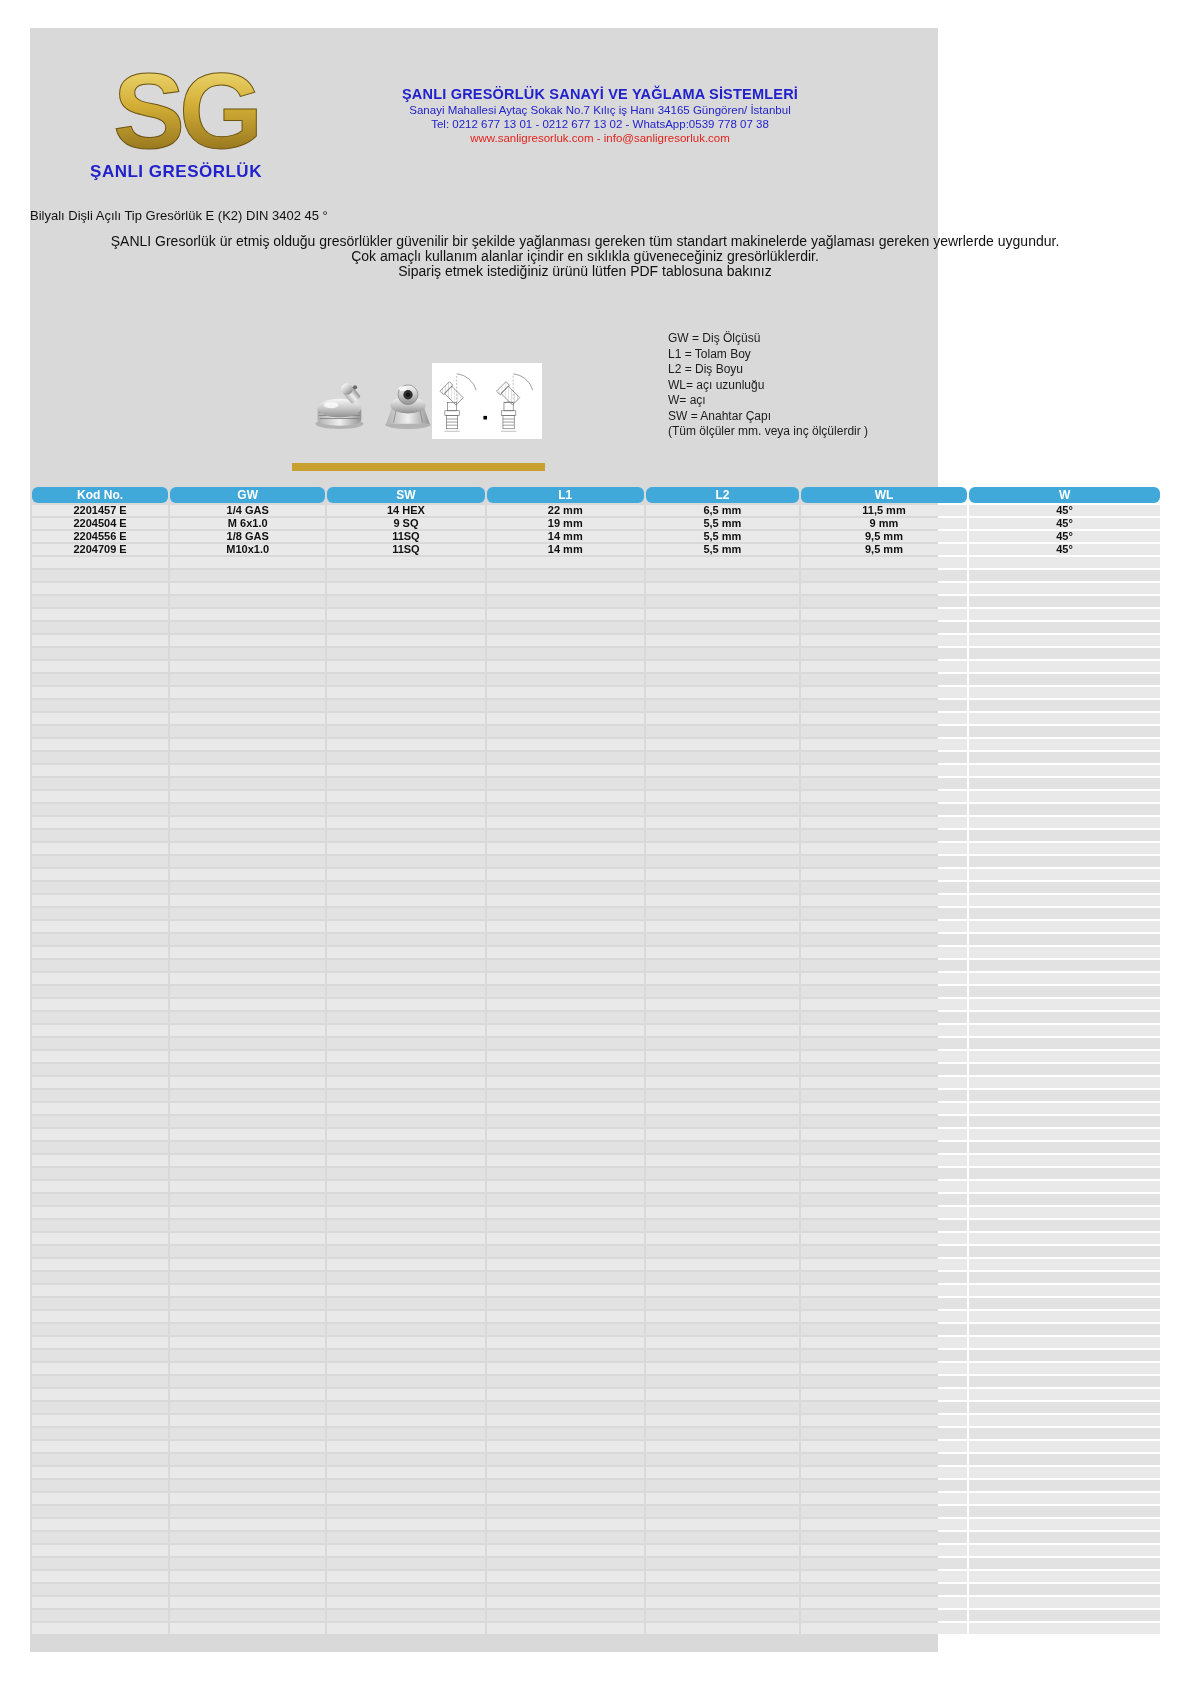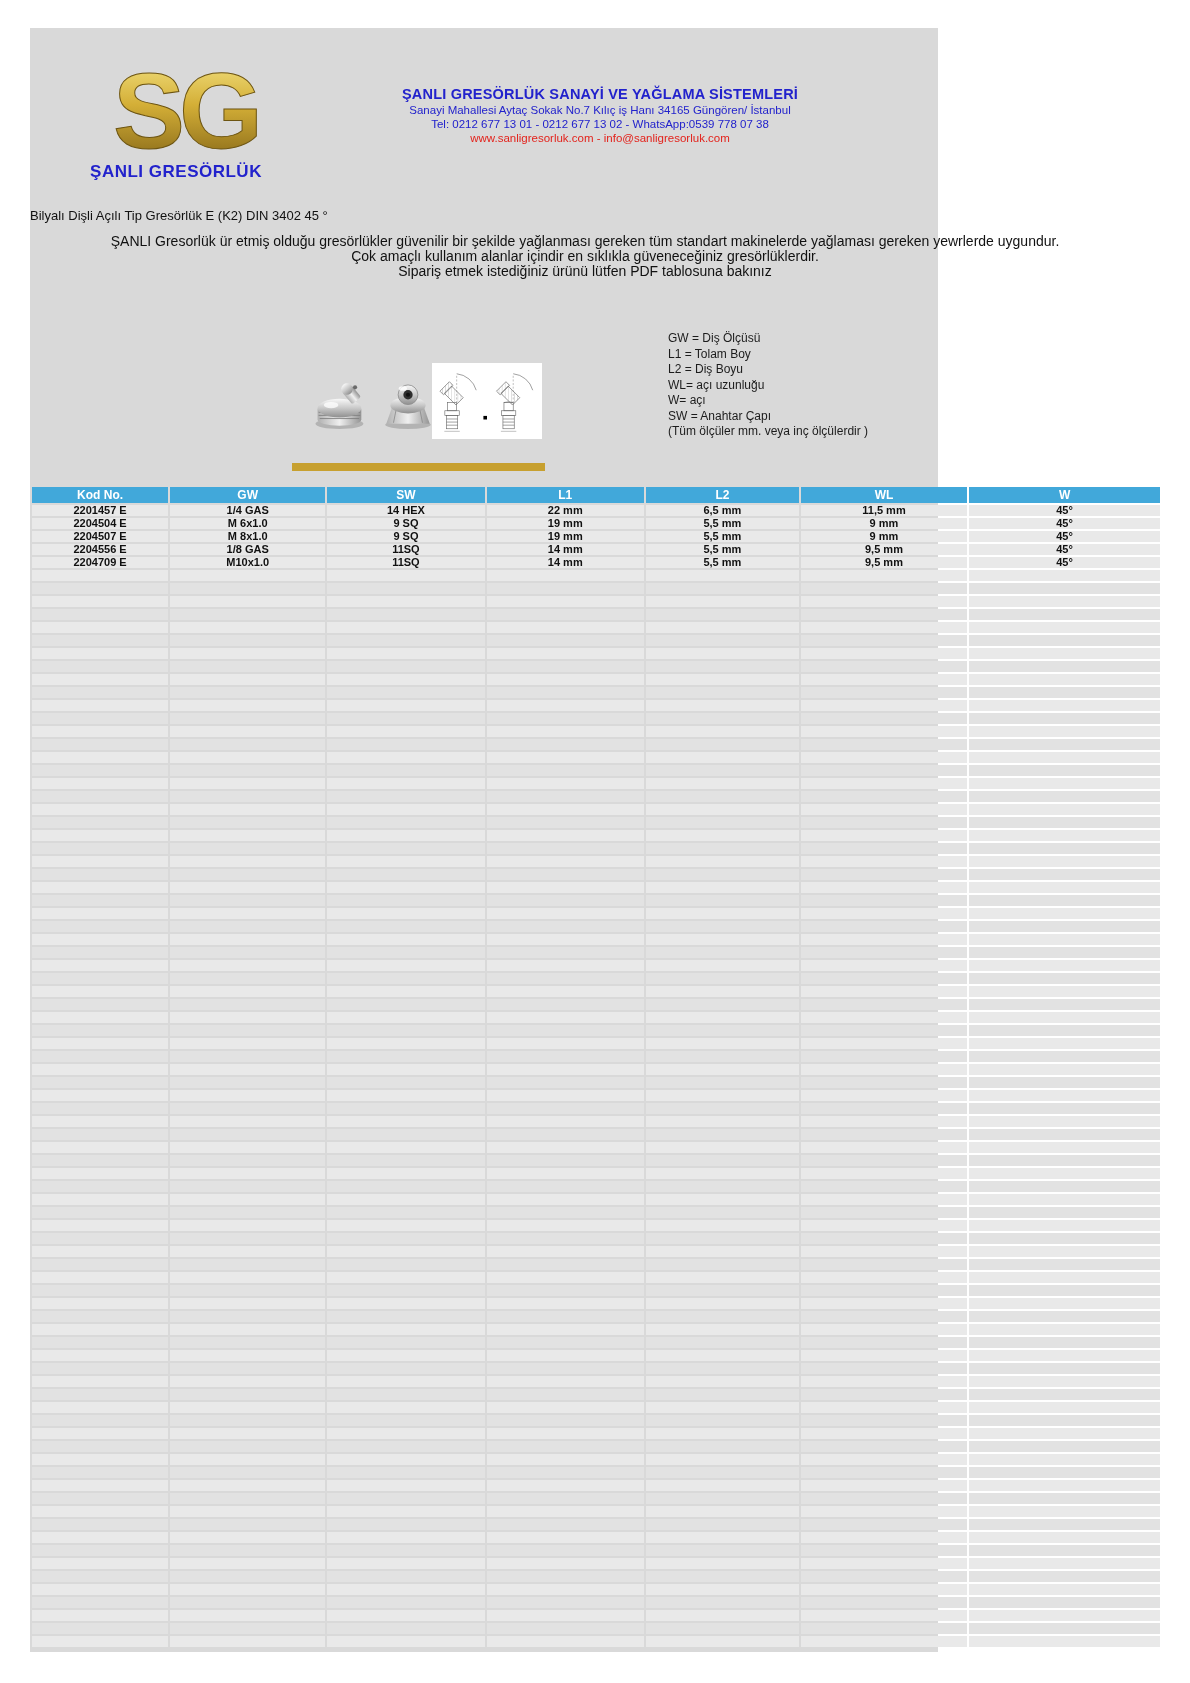--- a/index.html
+++ b/index.html
@@ -32,21 +32,21 @@
   .photo2{position:absolute;left:352px;top:345px;}
   .drawbox{position:absolute;left:402px;top:335px;width:110px;height:76px;background:#fff;}
 
   
   .legend{position:absolute;left:638px;top:303px;font-size:12px;line-height:15.5px;color:#1c1c1c;}
 
   .goldbar{position:absolute;left:262px;top:435px;width:253px;height:8px;background:var(--gold);}
 
   
   .spec{position:absolute;left:0;top:457px;width:1132px;border-collapse:separate;border-spacing:2px;table-layout:fixed;}
-  .spec th{background:var(--header-blue);color:#fff;font-size:12px;font-weight:bold;height:16px;padding:0;text-align:center;white-space:nowrap;overflow:hidden;}
+  .spec th{background:var(--header-blue);color:#fff;font-size:12px;font-weight:bold;height:16px;padding:0;text-align:center;white-space:nowrap;overflow:hidden;border-radius:6px;}
   .spec td{background:var(--row-stripe);font-size:11px;font-weight:bold;color:#111;height:11px;line-height:11px;padding:0;text-align:center;white-space:nowrap;overflow:hidden;}
   .spec tr.alt td{background:var(--row-stripe-alt);}
   col.c0{width:12.2%} col.c1{width:13.9%} col.c2{width:14.1%} col.c3{width:14.1%} col.c4{width:13.7%} col.c5{width:14.9%}
 </style>
 </head>
 <body>
 
 <div class="page">
   <div class="card">
 
@@ -205,29 +205,20 @@
           <tr>
             <td>2204504 E</td>
             <td>M 6x1.0</td>
             <td>9 SQ</td>
             <td>19 mm</td>
             <td>5,5 mm</td>
             <td>9 mm</td>
             <td>45°</td>
           </tr>
           <tr>
-            <td>2204507 E</td>
-            <td>M 8x1.0</td>
-            <td>9 SQ</td>
-            <td>19 mm</td>
-            <td>5,5 mm</td>
-            <td>9 mm</td>
-            <td>45°</td>
-          </tr>
-          <tr>
             <td>2204556 E</td>
             <td>1/8 GAS</td>
             <td>11SQ</td>
             <td>14 mm</td>
             <td>5,5 mm</td>
             <td>9,5 mm</td>
             <td>45°</td>
           </tr>
           <tr>
             <td>2204709 E</td>

